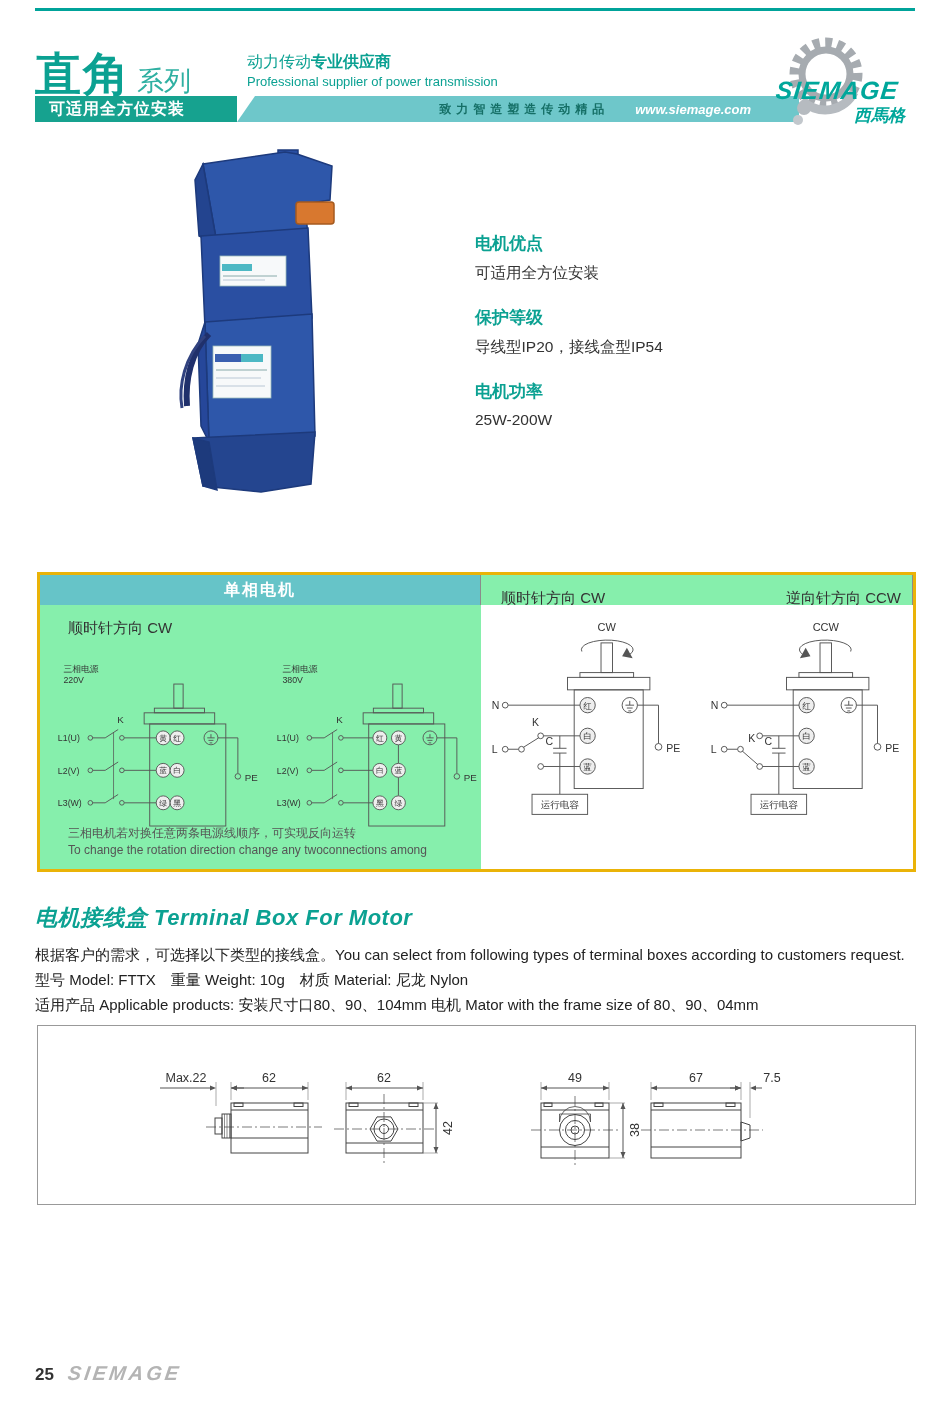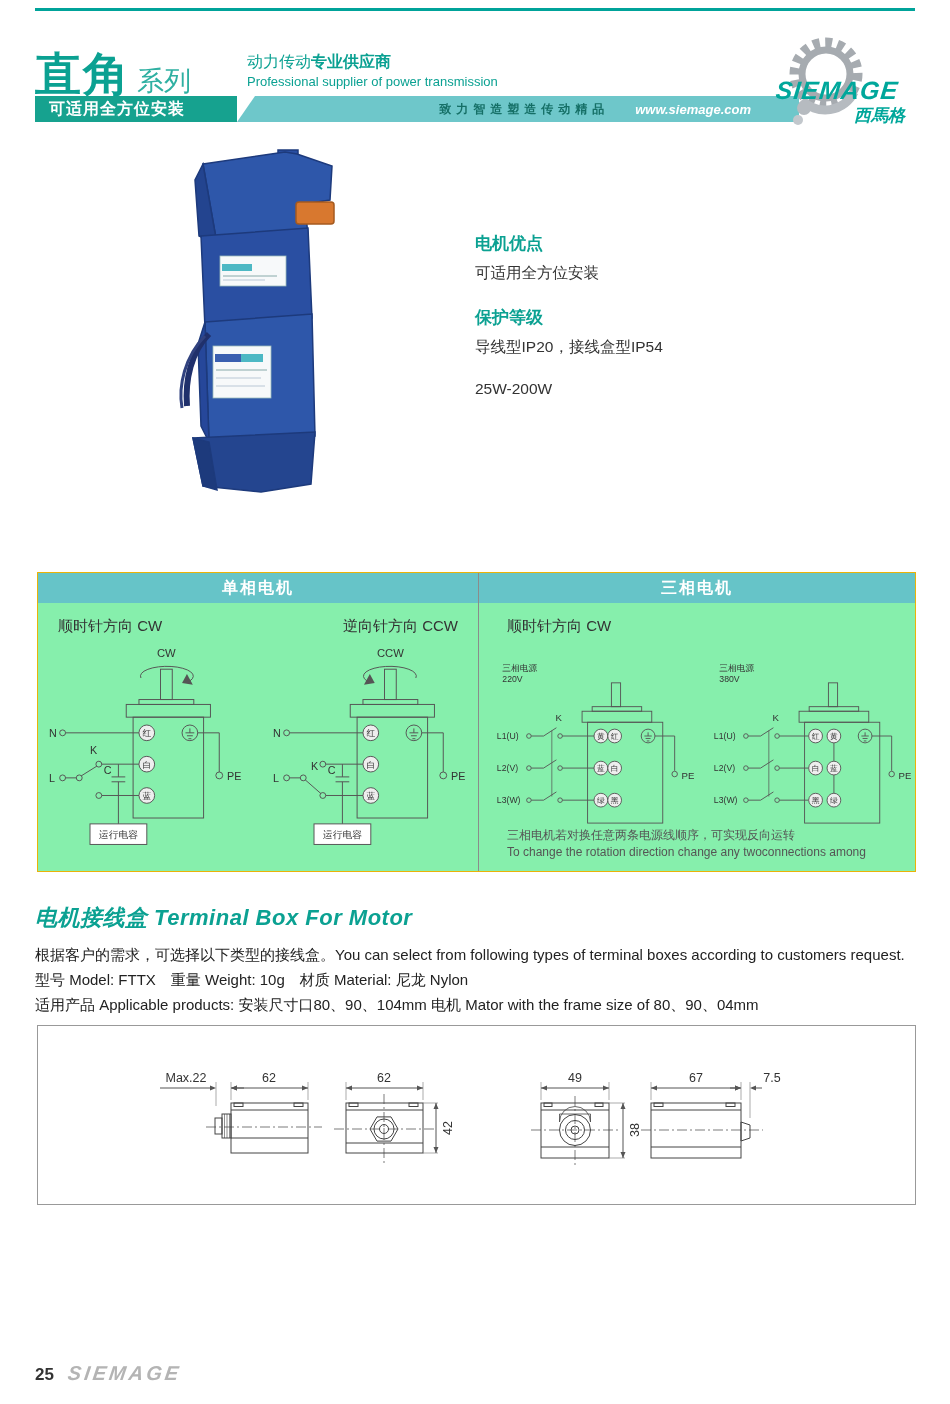--- a/index.html
+++ b/index.html
@@ -27,21 +27,21 @@
   .logo .brand-cn{position:absolute;left:86px;top:74px;font-size:17px;font-weight:bold;color:#00a79b;font-style:italic;}
   
   .motor-art{position:absolute;left:165px;top:140px;}
   .features{position:absolute;left:475px;top:232px;width:420px;}
   .feature{margin-bottom:22px;}
   .feature h3{margin:0 0 8px 0;font-size:17px;font-weight:bold;color:#0ba192;}
   .feature p{margin:0;font-size:15.5px;color:#333;}
   
   .sec-title{position:absolute;left:35px;font-size:22px;font-weight:bold;color:#0ba192;letter-spacing:0.5px;}
   .wiring-title{top:527px;}
-  .wtable{position:absolute;left:37px;top:572px;width:879px;height:300px;border:1px solid #eab308;box-sizing:border-box;
+  .wtable{position:absolute;left:37px;top:572px;width:879px;height:300px;border:3px solid #eab308;box-sizing:border-box;
           display:grid;grid-template-columns:441px 1fr;grid-template-rows:30px 1fr;}
   .wtable .hd{background:#66c4c8;color:#ffffff;font-size:16px;font-weight:bold;display:flex;align-items:center;justify-content:center;letter-spacing:2px;}
   .wtable .hd.c1{border-right:1px solid #8b8b8b;}
   .wtable .bd{position:relative;background:#86efac;}
   .wtable .bd.c1{border-right:1px solid #8b8b8b;}
   .cell-label{position:absolute;top:14px;font-size:15px;color:#333;}
   .note{position:absolute;left:28px;bottom:10px;font-size:12px;color:#555;line-height:17px;}
   .diag-row{position:absolute;top:40px;left:6px;right:0;display:flex;gap:13px;}
   .diag-row svg{display:block;}
   svg text{font-family:"Liberation Sans","DejaVu Sans",sans-serif;}
@@ -130,28 +130,28 @@
   <div class="features">
     <div class="feature">
       <h3>电机优点</h3>
       <p>可适用全方位安装</p>
     </div>
     <div class="feature">
       <h3>保护等级</h3>
       <p>导线型IP20，接线盒型IP54</p>
     </div>
     <div class="feature">
+      <h3>电机功率</h3>
       <p>25W-200W</p>
     </div>
   </div>
 
 
   <div class="wtable">
     <div class="hd c1">单相电机</div>
-    <div class="hd">三相电机</div>
 
     <div class="bd c1">
       <span class="cell-label" style="left:20px;">顺时针方向 CW</span>
       <span class="cell-label" style="left:305px;">逆向针方向 CCW</span>
       <div class="diag-row">
 
         <svg width="214" height="211" viewBox="0 0 215 212">
           <g stroke="#555" stroke-width="1" fill="none">
             <text x="125" y="13" font-size="11.5" fill="#333" text-anchor="middle" stroke="none">CW</text>
             <path d="M99 34 A 27 10 0 1 1 149 37"></path>

